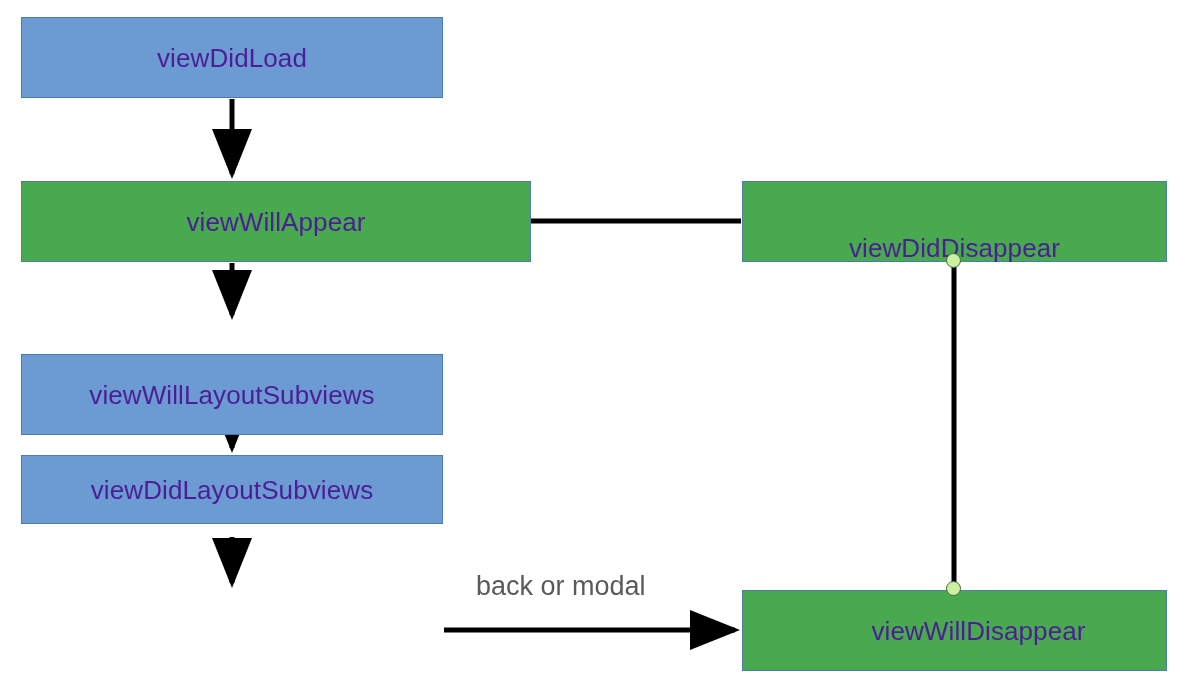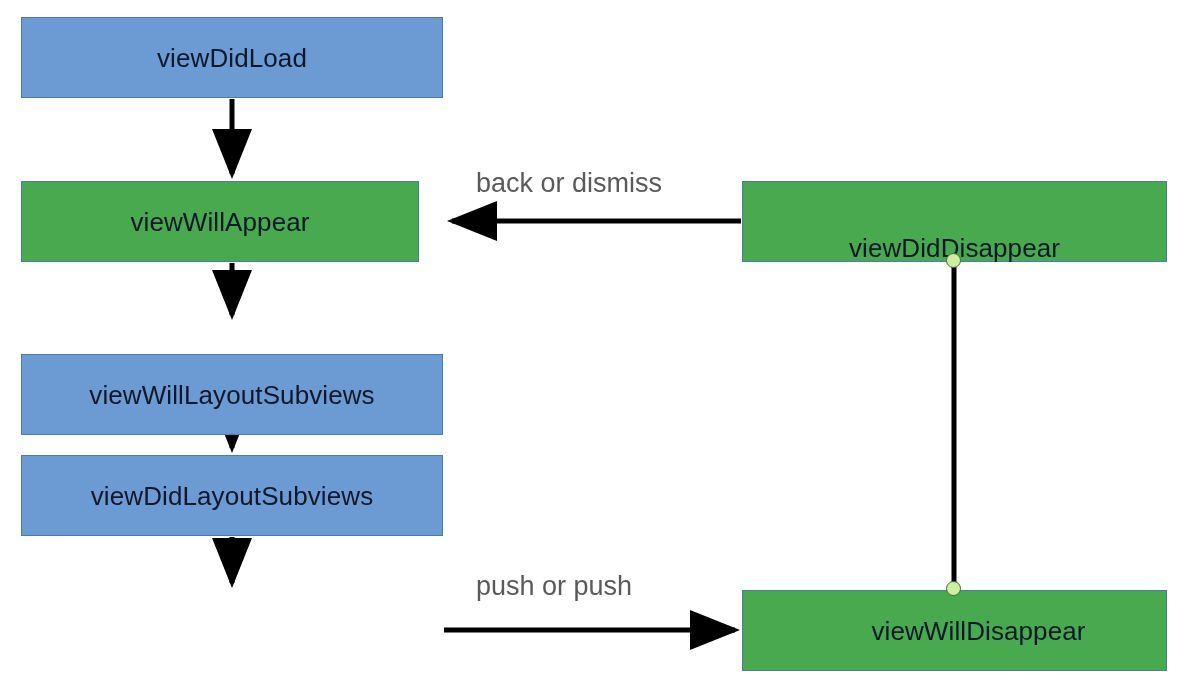--- a/index.html
+++ b/index.html
@@ -18,21 +18,21 @@
     background: #ffffff;
     overflow: hidden;
   }
   .node {
     position: absolute;
     box-sizing: border-box;
     border: 1px solid #4A7EA8;
     display: flex;
     align-items: center;
     justify-content: center;
-    color: #0f172a;
+    color: #4c1d95;
     font-size: 26px;
     font-family: "Liberation Sans", sans-serif;
     font-weight: 400;
     letter-spacing: 0.1px;
     line-height: 1;
     white-space: nowrap;
     user-select: none;
   }
   .node.blue  { background: #6B9BD2; }
   .node.green { background: #48A94F; }
@@ -98,42 +98,41 @@
 
     <line x1="954" y1="589" x2="954" y2="262" stroke="#000000" stroke-width="5"></line>
 
     <line x1="741" y1="221" x2="452" y2="221" stroke="#000000" stroke-width="5" marker-end="url(#arrowhead)"></line>
   </svg>
 
   <div class="node blue" style="left:21px; top:17px; width:422px; height:81px;">
     <span class="node-label">viewDidLoad</span>
   </div>
 
-  <div class="node green" style="left:21px; top:181px; width:398px; height:81px;">
+  <div class="node green" style="left:21px; top:181px; width:510px; height:81px;">
     <span class="node-label">viewWillAppear</span>
   </div>
 
   <div class="node blue" style="left:21px; top:322px; width:422px; height:81px;margin-top:32px;">
     <span class="node-label">viewWillLayoutSubviews</span>
   </div>
 
-  <div class="node blue" style="left:21px; top:455px; width:422px; height:81px;">
+  <div class="node blue" style="left:21px; top:455px; width:422px; height:69px;">
     <span class="node-label">viewDidLayoutSubviews</span>
   </div>
 
 
   <div class="node green" style="left:742px; top:181px; width:425px; height:81px;align-items:flex-end;">
     <span class="node-label">viewDidDisappear</span>
   </div>
 
   <div class="node green" style="left:742px; top:590px; width:425px; height:81px;padding-left:48px;">
     <span class="node-label">viewWillDisappear</span>
   </div>
 
-  <div class="edge-label" style="left:473px; top:170px;">back or dismiss</div>
 
-  <div class="edge-label" style="left:473px; top:573px;">push or push</div>
+  <div class="edge-label" style="left:473px; top:573px;">back or modal</div>
 
   <div class="waypoint" style="left:946px; top:253px;"></div>
 
   <div class="waypoint" style="left:946px; top:581px;"></div>
 
 </div>
 
 </body></html>

